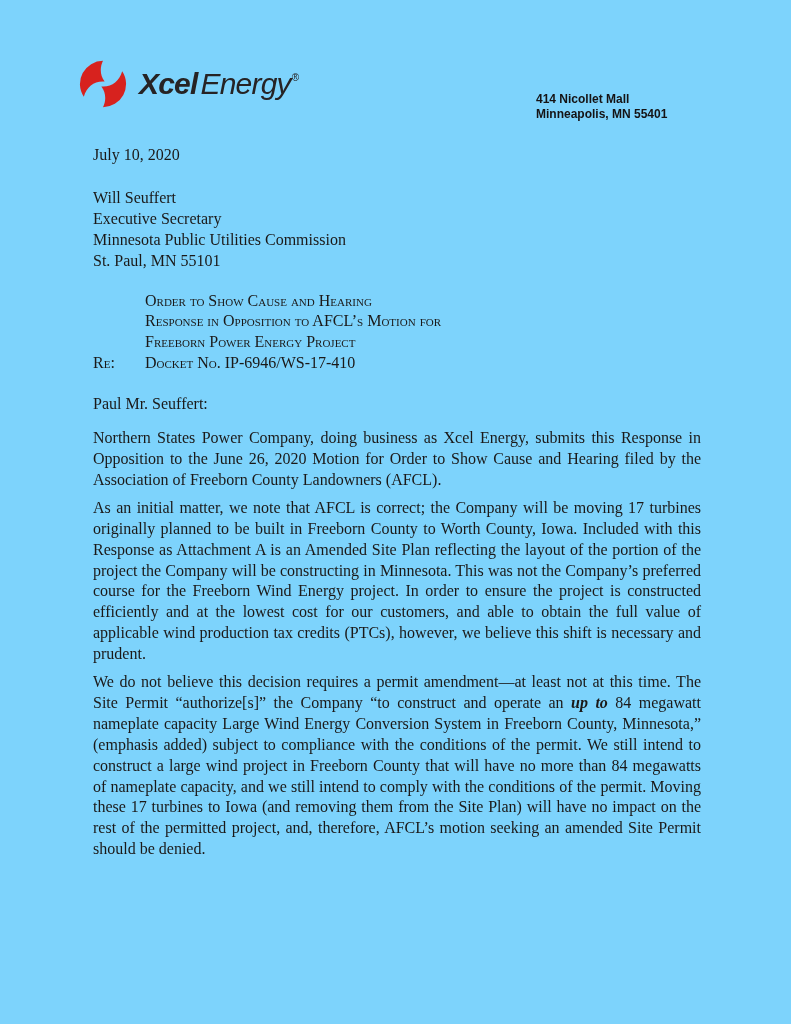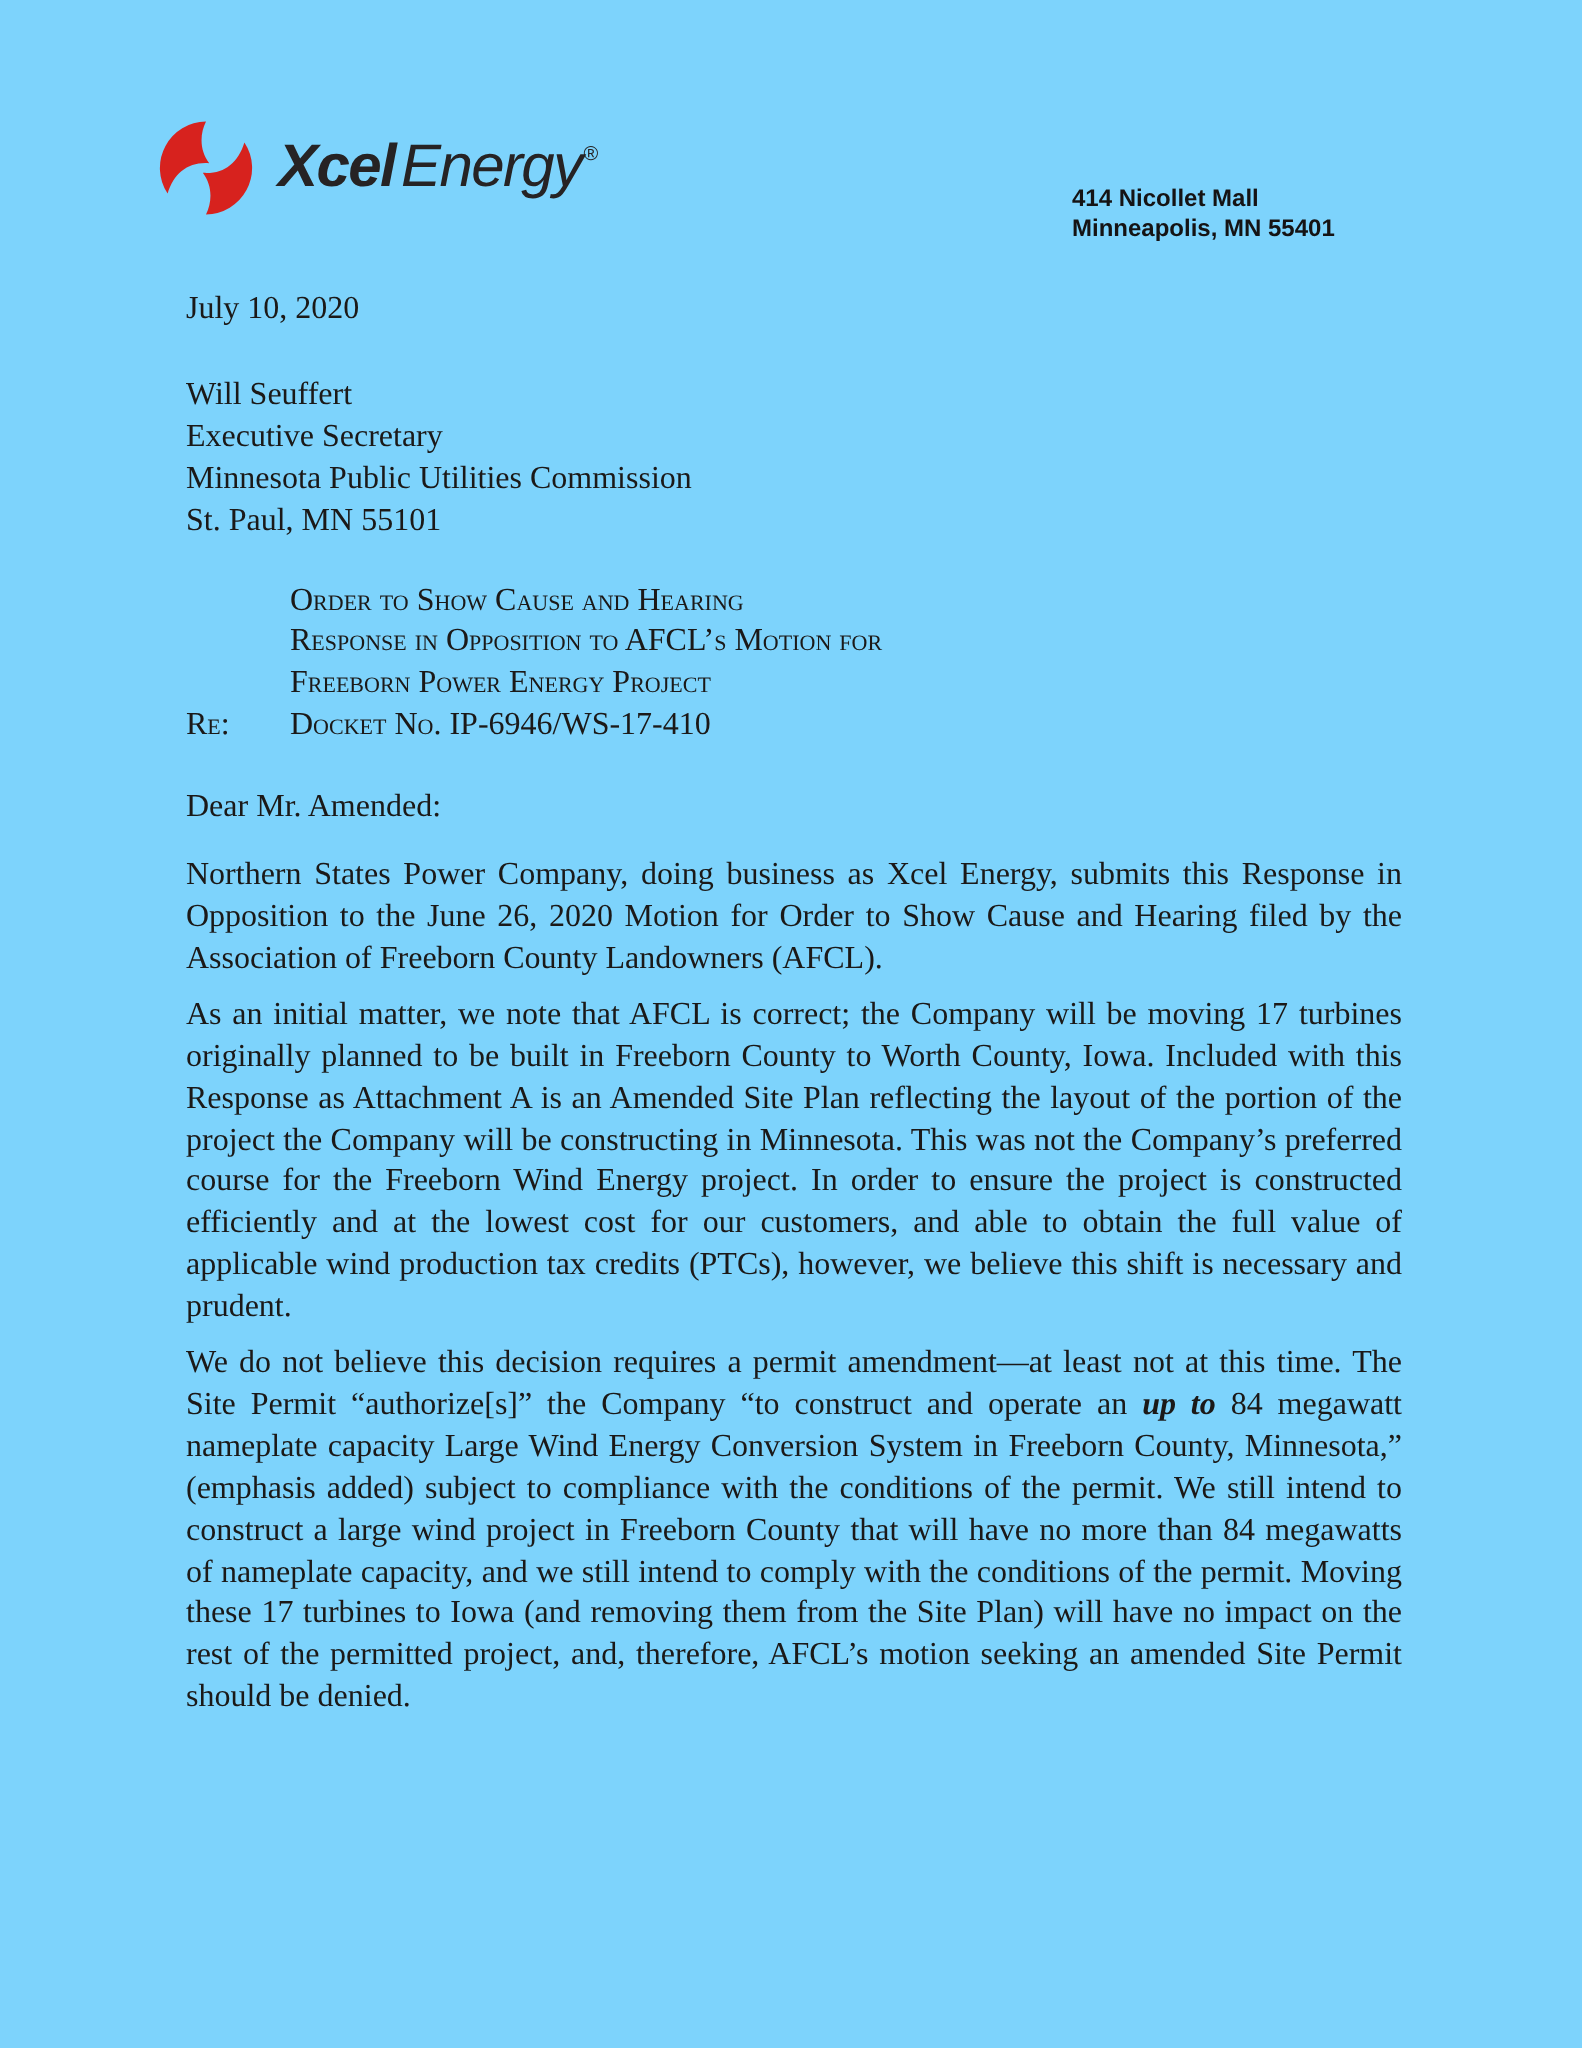--- a/index.html
+++ b/index.html
@@ -120,21 +120,21 @@
     <div class="re-block">
       <div class="re-label">Re:</div>
       <div class="re-lines">
         <div>Order to Show Cause and Hearing</div>
         <div>Response in Opposition to AFCL’s Motion for</div>
         <div>Freeborn Power Energy Project</div>
         <div>Docket No. IP-6946/WS-17-410</div>
       </div>
     </div>
 
-    <div class="salutation">Dear Mr. Amended:</div>
+    <div class="salutation">Paul Mr. Seuffert:</div>
 
     <p>Northern States Power Company, doing business as Xcel Energy, submits this Response in Opposition to the June 26, 2020 Motion for Order to Show Cause and Hearing filed by the Association of Freeborn County Landowners (AFCL).</p>
 
     <p>As an initial matter, we note that AFCL is correct; the Company will be moving 17 turbines originally planned to be built in Freeborn County to Worth County, Iowa.  Included with this Response as Attachment A is an Amended Site Plan reflecting the layout of the portion of the project the Company will be constructing in Minnesota.  This was not the Company’s preferred course for the Freeborn Wind Energy project.  In order to ensure the project is constructed efficiently and at the lowest cost for our customers, and able to obtain the full value of applicable wind production tax credits (PTCs), however, we believe this shift is necessary and prudent.</p>
 
     <p><span>We do not believe this decision requires a permit amendment—at least not at this time.  The Site Permit “authorize[s]” the Company “to construct and operate an </span><span class="emph">up to</span><span> 84 megawatt nameplate capacity Large Wind Energy Conversion System in Freeborn County, Minnesota,” (emphasis added) subject to compliance with the conditions of the permit.  We still intend to construct a large wind project in Freeborn County that will have no more than 84 megawatts of nameplate capacity, and we still intend to comply with the conditions of the permit.  Moving these 17 turbines to Iowa (and removing them from the Site Plan) will have no impact on the rest of the permitted project, and, therefore, AFCL’s motion seeking an amended Site Permit should be denied.</span></p>
 
   </div>
 </div>
 

